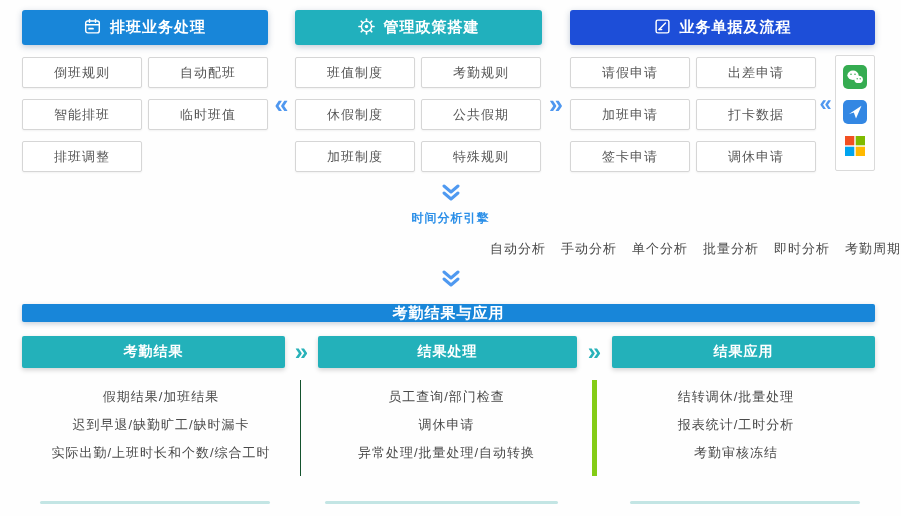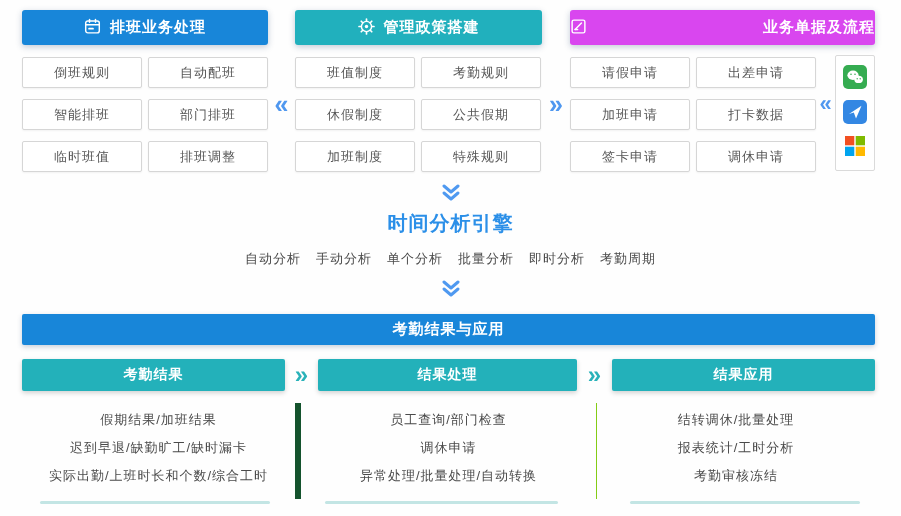--- a/index.html
+++ b/index.html
@@ -14,21 +14,21 @@
   .top-row{display:flex;align-items:flex-start;padding-top:10px;padding-left:22px;}
   .sec{display:flex;flex-direction:column;}
   .hdr{
     height:35px;border-radius:3px;
     display:flex;align-items:center;justify-content:center;gap:9px;
     color:#fff;font-weight:bold;font-size:15px;letter-spacing:1px;
     box-shadow:0 2px 6px rgba(40,70,110,.28);
   }
   .hdr-blue{background:#1886d9;}
   .hdr-teal{background:#21b0bd;}
-  .hdr-orange{background:#d946ef;justify-content:space-between;}
+  .hdr-orange{background:#1d4ed8;}
   .grid{margin-top:12px;display:grid;grid-template-columns:120px 120px;gap:11px 6px;}
   .box{
     height:29px;border:1px solid #d6d6d6;border-radius:2px;background:#fff;
     display:flex;align-items:center;justify-content:center;
     font-size:13px;color:#565656;letter-spacing:1px;
     box-shadow:0 1px 2px rgba(0,0,0,.05);
   }
   .gap{width:27px;display:flex;justify-content:center;}
   .hchev{
     margin-top:81px;font-size:25px;font-weight:bold;color:#4f97ef;
@@ -37,46 +37,46 @@
   .sec3-body{display:flex;width:305px;justify-content:space-between;align-items:flex-start;}
   .sec3-body .hchev{margin-top:46px;font-size:22px;}
   .iconcol{
     margin-top:10px;width:40px;height:116px;border:1px solid #dadada;border-radius:2px;
     background:#fff;display:flex;flex-direction:column;align-items:center;justify-content:space-around;
     padding:6px 0;box-sizing:border-box;
   }
   
   .flow{text-align:center;}
   .chev-down{display:block;margin:12px auto 0;}
-  .engine-title{margin-top:9px;font-size:20px;font-weight:bold;color:#2b8fe8;letter-spacing:1px;}
-  .modes{margin-top:13px;display:flex;justify-content:center;gap:15px;font-size:13px;color:#4a4a4a;letter-spacing:1px;}
+  .engine-title{margin-top:9px;font-size:12px;font-weight:bold;color:#2b8fe8;letter-spacing:1px;}
+  .modes{margin-top:13px;display:flex;justify-content:flex-end;gap:15px;font-size:13px;color:#4a4a4a;letter-spacing:1px;}
   
   .banner{
-    margin:17px 0 0 22px;width:853px;height:31px;background:#1886d9;border-radius:2px;
+    margin:17px 0 0 22px;width:853px;height:18px;background:#1886d9;border-radius:2px;
     display:flex;align-items:center;justify-content:center;
     color:#fff;font-weight:bold;font-size:15px;letter-spacing:1px;
     box-shadow:0 2px 5px rgba(40,70,110,.25);
   }
   .tbar-row{margin:14px 0 0 22px;display:flex;align-items:center;}
   .tbar{
     height:32px;background:#23b1ba;border-radius:2px;
     display:flex;align-items:center;justify-content:center;
     color:#fff;font-weight:bold;font-size:14px;letter-spacing:1px;
     box-shadow:0 2px 5px rgba(0,0,0,.18);
   }
   .tbar-1,.tbar-3{width:263px;}
   .tbar-2{width:259px;font-family:Liberation Mono, monospace;}
   .tgap{display:flex;justify-content:center;align-items:center;}
   .tgap-1{width:33px;}
   .tgap-2{width:35px;}
   .tchev{font-size:24px;font-weight:bold;color:#29b2b9;line-height:24px;user-select:none;}
   .lists{margin:12px 0 0 22px;display:flex;}
   .lcol{box-sizing:border-box;padding-top:3px;height:96px;}
-  .lcol-1{width:279px;border-right:6px solid #14532d;}
-  .lcol-2{width:296px;border-right:1px solid #84cc16;}
+  .lcol-1{width:279px;border-right:1px solid #14532d;}
+  .lcol-2{width:296px;border-right:5px solid #84cc16;}
   .lcol-3{width:278px;}
   .litem{line-height:28px;text-align:center;font-size:13px;color:#4a4a4a;letter-spacing:1px;}
   .cutline{position:absolute;top:501px;height:3px;background:#c3e5e4;border-radius:3px;}
   .cut-1{left:40px;width:230px;}
   .cut-2{left:325px;width:233px;}
   .cut-3{left:630px;width:230px;}
 </style>
 </head>
 <body>
 
@@ -94,21 +94,20 @@
             <line x1="13.5" y1="1.8" x2="13.5" y2="5"></line>
             <line x1="6" y1="12.5" x2="10.5" y2="12.5" stroke-width="2.2"></line>
           </svg>
         </span>
         <span>排班业务处理</span>
       </div>
       <div class="grid">
         <div class="box">倒班规则</div>
         <div class="box">自动配班</div>
         <div class="box">智能排班</div>
-        <div class="box">部门排班</div>
         <div class="box">临时班值</div>
         <div class="box">排班调整</div>
       </div>
     </div>
 
     <div class="gap">
       <span class="hchev">«</span>
     </div>
 
     <div class="sec" style="width:247px">

